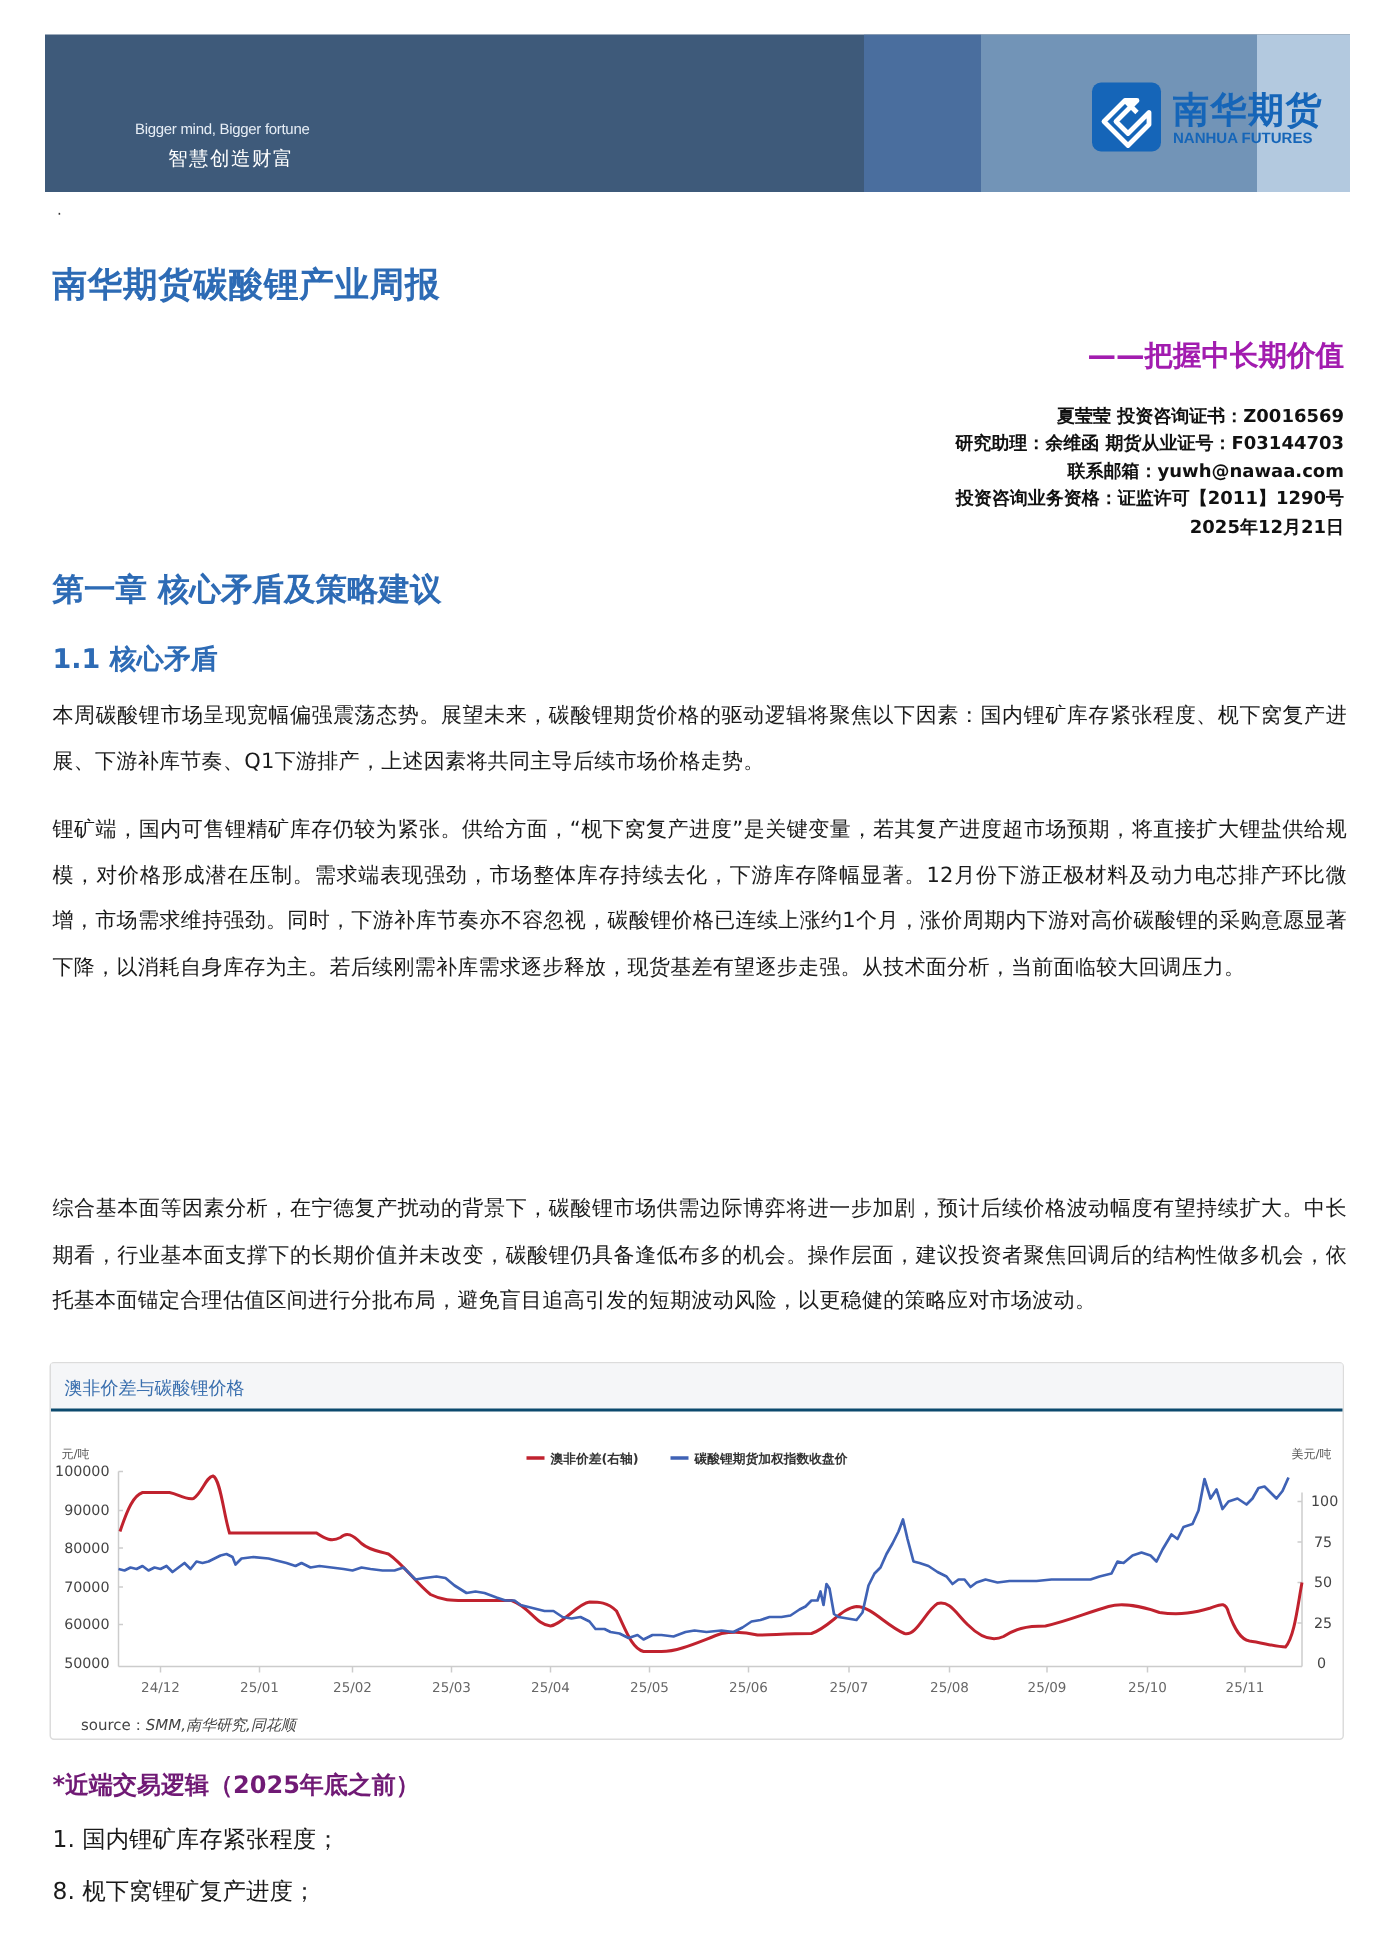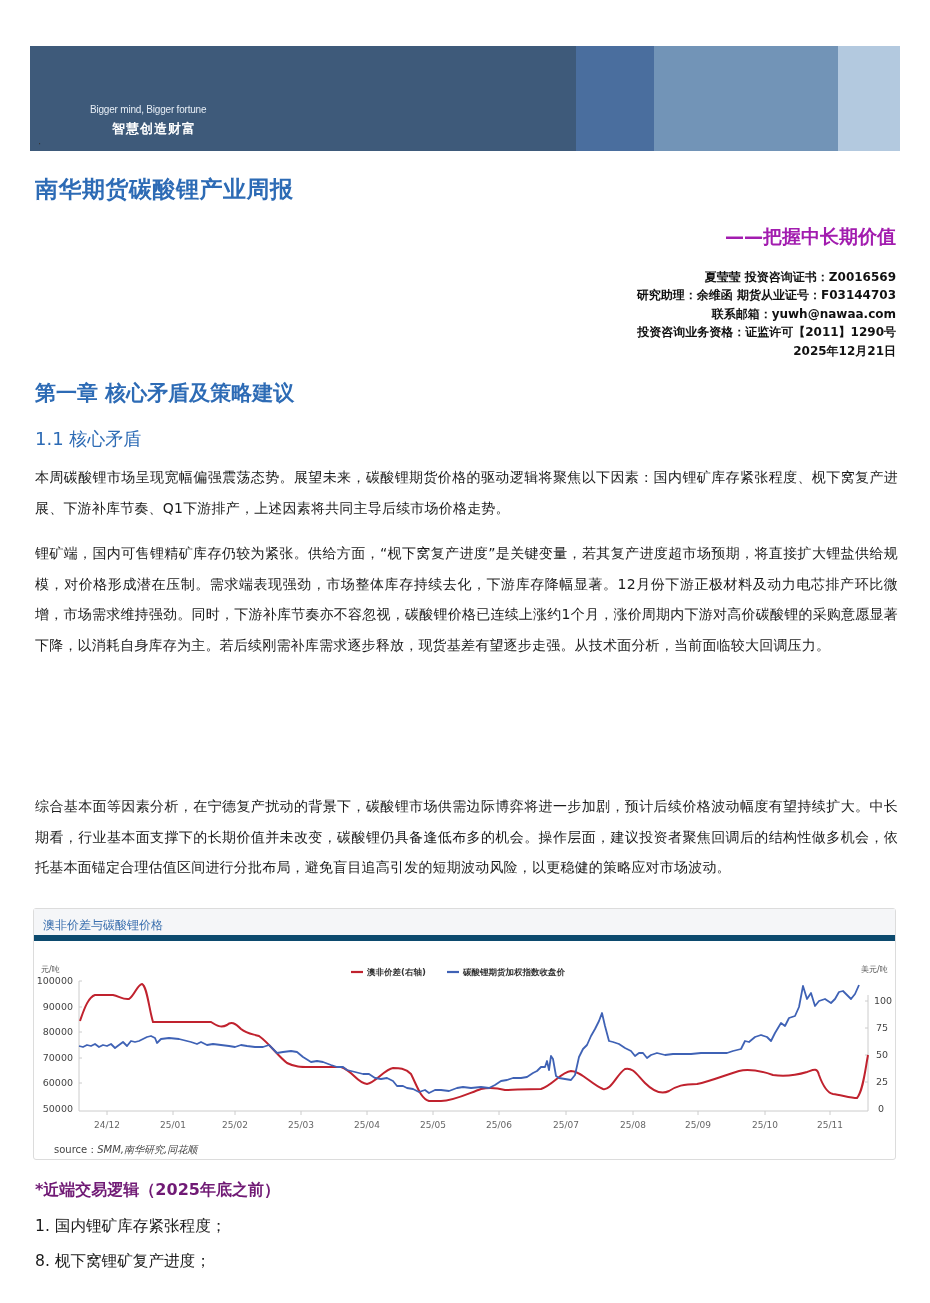--- a/index.html
+++ b/index.html
@@ -1,64 +1,74 @@
 <!DOCTYPE html>
 <html><head>
 <meta charset="utf-8">
 <style>
   * { margin: 0; padding: 0; box-sizing: border-box; }
   html, body { width: 930px; height: 1303px; background: #ffffff; overflow: hidden; }
   body { position: relative; font-family: "DejaVu Sans", "Liberation Sans", sans-serif; color: #1a1a1a; }
 
-  .banner { position: absolute; left: 30px; top: 46px; width: 870px; height: 105px; background: #3e5a7a; overflow: hidden; }
+  .banner { position: absolute; left: 30px; top: 23px; width: 870px; height: 105px; background: #3e5a7a; overflow: hidden; }
   .banner .band1 { position: absolute; left: 546px; top: 0; width: 78px; height: 105px; background: #4a6e9e; }
   .banner .band2 { position: absolute; left: 624px; top: 0; width: 184px; height: 105px; background: #7294b7; }
   .banner .band3 { position: absolute; left: 808px; top: 0; width: 62px; height: 105px; background: #b3c9df; }
   .banner .slogan-en { position: absolute; left: 60px; top: 58px; font-size: 10px; color: #e6edf5; font-family: "Liberation Sans", sans-serif; letter-spacing: -0.2px; }
-  .banner .slogan-cn { position: absolute; left: 82px; top: 74px; font-size: 13px; color: #ffffff; letter-spacing: 1px; font-weight: bold; }
+  .banner .slogan-cn { position: absolute; left: 82px; top: 74px; font-size: 13px; color: #ffffff; letter-spacing: 1px; }
   .logo { position: absolute; left: 698px; top: 32px; width: 170px; height: 50px; }
   .logo .mark { position: absolute; left: 0; top: 0; width: 46px; height: 46px; background: #1565b8; border-radius: 6px; }
   .logo .name-cn { position: absolute; left: 54px; top: 2px; font-size: 24px; font-weight: bold; color: #1565b8; letter-spacing: 1px; }
   .logo .name-en { position: absolute; left: 54px; top: 32px; font-size: 10px; font-weight: bold; color: #1565b8; font-family: "Liberation Sans", sans-serif; }
 
   .dot { position: absolute; left: 38px; top: 138px; font-size: 10px; color: #333; }
 
   .doc-title { position: absolute; left: 35px; top: 174px; font-size: 23px; font-weight: bold; color: #2d6bb5; letter-spacing: 0.5px; }
   .doc-subtitle { position: absolute; right: 34px; top: 224px; font-size: 19px; font-weight: bold; color: #a21caf; }
 
   .meta { position: absolute; right: 34px; top: 268px; text-align: right; font-size: 12px; font-weight: bold; line-height: 18.4px; color: #111; }
 
   .h1 { position: absolute; left: 35px; top: 379px; font-size: 21px; font-weight: bold; color: #2d6bb5; }
-  .h2 { position: absolute; left: 35px; top: 427px; font-size: 18px; font-weight: normal; color: #2d6bb5; }
+  .h2 { position: absolute; left: 35px; top: 427px; font-size: 18px; font-weight: bold; color: #2d6bb5; }
 
   .para { position: absolute; left: 35px; width: 863px; font-size: 14px; line-height: 30.5px; color: #1a1a1a; text-align: justify; letter-spacing: 0.2px; }
   .p1 { top: 462px; }
   .p2 { top: 538px; }
   .p3 { top: 756px; margin-top: 35px; }
 
   .chart-box { position: absolute; left: 33px; top: 908px; width: 863px; height: 252px; border: 1px solid #dcdcdc; border-radius: 3px; background: #fff; }
-  .chart-head { height: 32px; background: #f5f6f8; border-bottom: 6px solid #0c4a6e; padding-left: 9px; line-height: 32px; font-size: 12px; color: #3a6fae; }
+  .chart-head { height: 32px; background: #f5f6f8; border-bottom: 2px solid #0c4a6e; padding-left: 9px; line-height: 32px; font-size: 12px; color: #3a6fae; }
   .chart-svg { position: absolute; left: 0; top: 33px; }
   .chart-source { position: absolute; left: 20px; top: 234px; font-size: 10px; color: #444; }
   .chart-source i { font-style: italic; }
 
   .h3 { position: absolute; left: 35px; top: 1180px; font-size: 16px; font-weight: bold; color: #701a75; }
   .li { position: absolute; left: 35px; font-size: 15.6px; color: #1a1a1a; }
   .li1 { top: 1216px; }
   .li2 { top: 1251px; }
 </style>
 </head>
 <body>
 
 <div class="banner">
   <div class="band1"></div>
   <div class="band2"></div>
   <div class="band3"></div>
   <div class="slogan-en">Bigger mind, Bigger fortune</div>
   <div class="slogan-cn">智慧创造财富</div>
+  <div class="logo">
+    <div class="mark">
+      <svg width="46" height="46" viewBox="0 0 46 46">
+        <path d="M8 26 L22 12 L30 12 L16 26 L24 34 L38 20 L38 28 L24 42 Z" fill="none" stroke="#ffffff" stroke-width="3.2" stroke-linejoin="round"></path>
+        <path d="M22 12 L30 20" stroke="#ffffff" stroke-width="3.2"></path>
+      </svg>
+    </div>
+    <div class="name-cn">南华期货</div>
+    <div class="name-en">NANHUA FUTURES</div>
+  </div>
 </div>
 
 <div class="dot">·</div>
 
 <div class="doc-title">南华期货碳酸锂产业周报</div>
 <div class="doc-subtitle">——把握中长期价值</div>
 
 <div class="meta">
   <div>夏莹莹 投资咨询证书：Z0016569</div>
   <div>研究助理：余维函 期货从业证号：F03144703</div>

